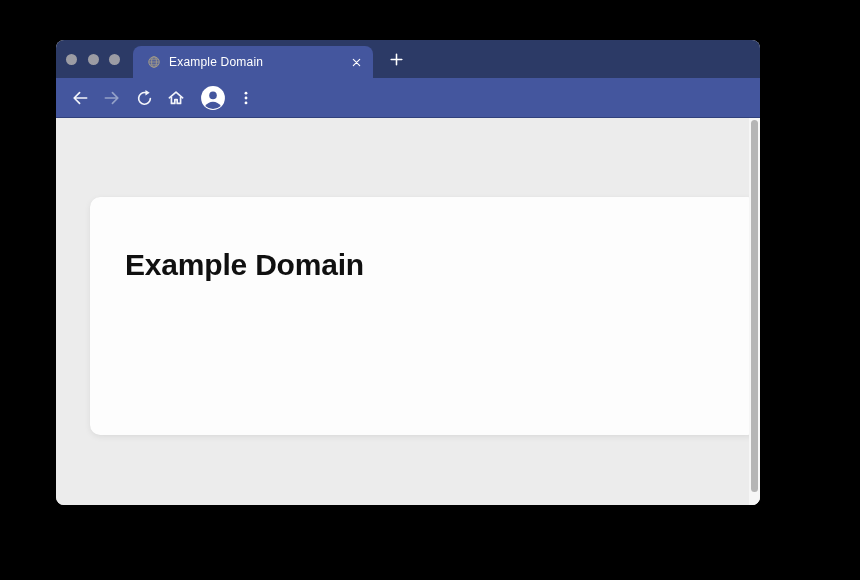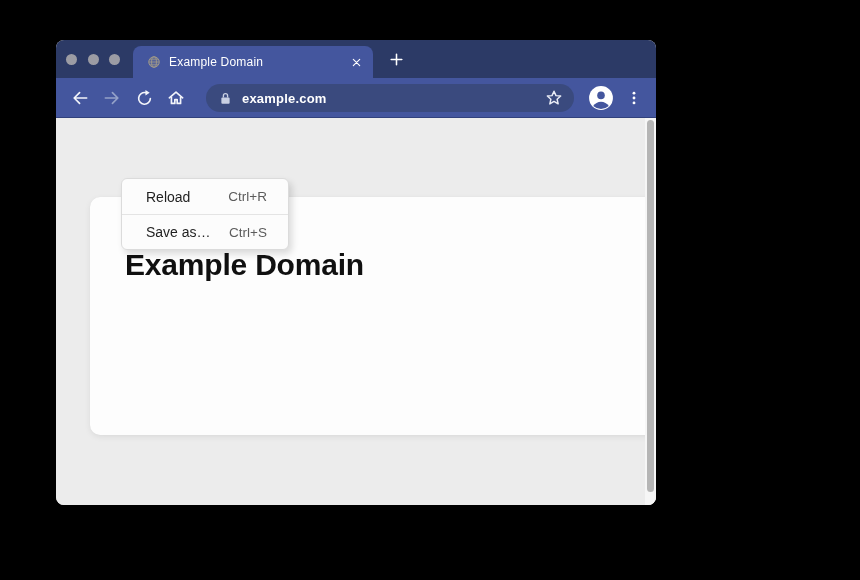--- a/index.html
+++ b/index.html
@@ -1,21 +1,21 @@
 <!DOCTYPE html>
 <html style="--titlebar: #2C3A66; --toolbar: #44569E; --address-bar: #3A4A7E; --page-background: #ECECEC; --card-background: #FDFDFD; --heading-text: #101010; --body-text: #202020; --link-text: #4E5E9E; --menu-background: #FCFCFC; --menu-text: #1F1F1F; --menu-shortcut-text: #5C5C5C; --scrollbar-thumb: #B5B5B5; --traffic-light: #9C9CA4; --icon-white: #F2F4FA; --icon-disabled: #94A1C8;"><head>
 <meta charset="utf-8">
 <style>
   * { box-sizing: border-box; margin: 0; padding: 0; }
   html, body { width: 860px; height: 580px; background: #000; overflow: hidden;
     font-family: "Liberation Sans", "DejaVu Sans", sans-serif; }
   .screen { position: relative; width: 860px; height: 580px; background: #000; }
 
   
-  .window { position: absolute; left: 56px; top: 40px; width: 600px; height: 465px;
+  .window { position: absolute; left: 56px; top: 40px; width: 704px; height: 465px;
     border-radius: 8px; overflow: hidden; display: flex; flex-direction: column;
     background: var(--page-background, #ECECEC); }
 
   
   .titlebar { position: relative; height: 38px; flex: 0 0 38px;
     background: var(--titlebar, #2C3A66); }
   .traffic { position: absolute; top: 14px; width: 11px; height: 11px;
     border-radius: 50%; background: var(--traffic-light, #9C9CA4); cursor: pointer; }
   .traffic.c1 { left: 10px; } .traffic.c2 { left: 32px; } .traffic.c3 { left: 53px; }
 
@@ -132,32 +132,20 @@
           <path d="M13.2 1.4 18.6 4.8 13.2 8.2z" fill="#F2F4FA"></path>
         </svg>
       </span>
       <span class="tbtn">
         <svg viewBox="0 0 24 24" width="20" height="20">
           <path d="M4 11.8 12 5l8 6.8" fill="none" stroke="#F2F4FA" stroke-width="2" stroke-linecap="round" stroke-linejoin="round"></path>
           <path d="M6.5 10.6V18.5h4.1v-4.6h2.8v4.6h4.1v-7.9" fill="none" stroke="#F2F4FA" stroke-width="2" stroke-linejoin="round"></path>
         </svg>
       </span>
 
-      <div class="addressbar">
-        <svg viewBox="0 0 20 20" width="15" height="15">
-          <rect x="4.5" y="8.5" width="11" height="8.5" rx="1.4" fill="#C9D0E3"></rect>
-          <path d="M7.2 8.5V6.3a2.8 2.8 0 0 1 5.6 0v2.2" fill="none" stroke="#C9D0E3" stroke-width="1.8"></path>
-        </svg>
-        <span class="url">example.com</span>
-        <span class="star-btn">
-          <svg viewBox="0 0 24 24" width="22" height="22">
-            <path d="M12 4.6l2.15 4.8 5.1.5-3.85 3.5 1.15 5L12 15.7l-4.55 2.7 1.15-5-3.85-3.5 5.1-.5z" fill="none" stroke="#E9ECF6" stroke-width="1.6" stroke-linejoin="round"></path>
-          </svg>
-        </span>
-      </div>
 
       <span class="avatar-btn">
         <svg viewBox="0 0 24 24" width="26" height="26">
           <circle cx="12" cy="12" r="11" fill="#FFFFFF"></circle>
           <circle cx="12" cy="9.6" r="3.5" fill="#44569E"></circle>
           <path d="M4.8 19.4a8.6 8.6 0 0 1 14.4 0A11 11 0 0 1 4.8 19.4z" fill="#44569E"></path>
         </svg>
       </span>
       <span class="dots-btn">
         <svg viewBox="0 0 24 24" width="18" height="18">
@@ -167,30 +155,20 @@
         </svg>
       </span>
     </div>
 
     <div class="content">
 
       <div class="card">
         <h1>Example Domain</h1>
       </div>
 
-      <div class="ctxmenu">
-        <div class="ctxitem">
-          <span class="lbl">Reload</span>
-          <span class="sc">Ctrl+R</span>
-        </div>
-        <div class="ctxitem">
-          <span class="lbl">Save as…</span>
-          <span class="sc">Ctrl+S</span>
-        </div>
-      </div>
 
       <div class="scroll-track">
         <div class="scroll-thumb"></div>
       </div>
 
     </div>
   </div>
 </div>
 
 </body></html>

